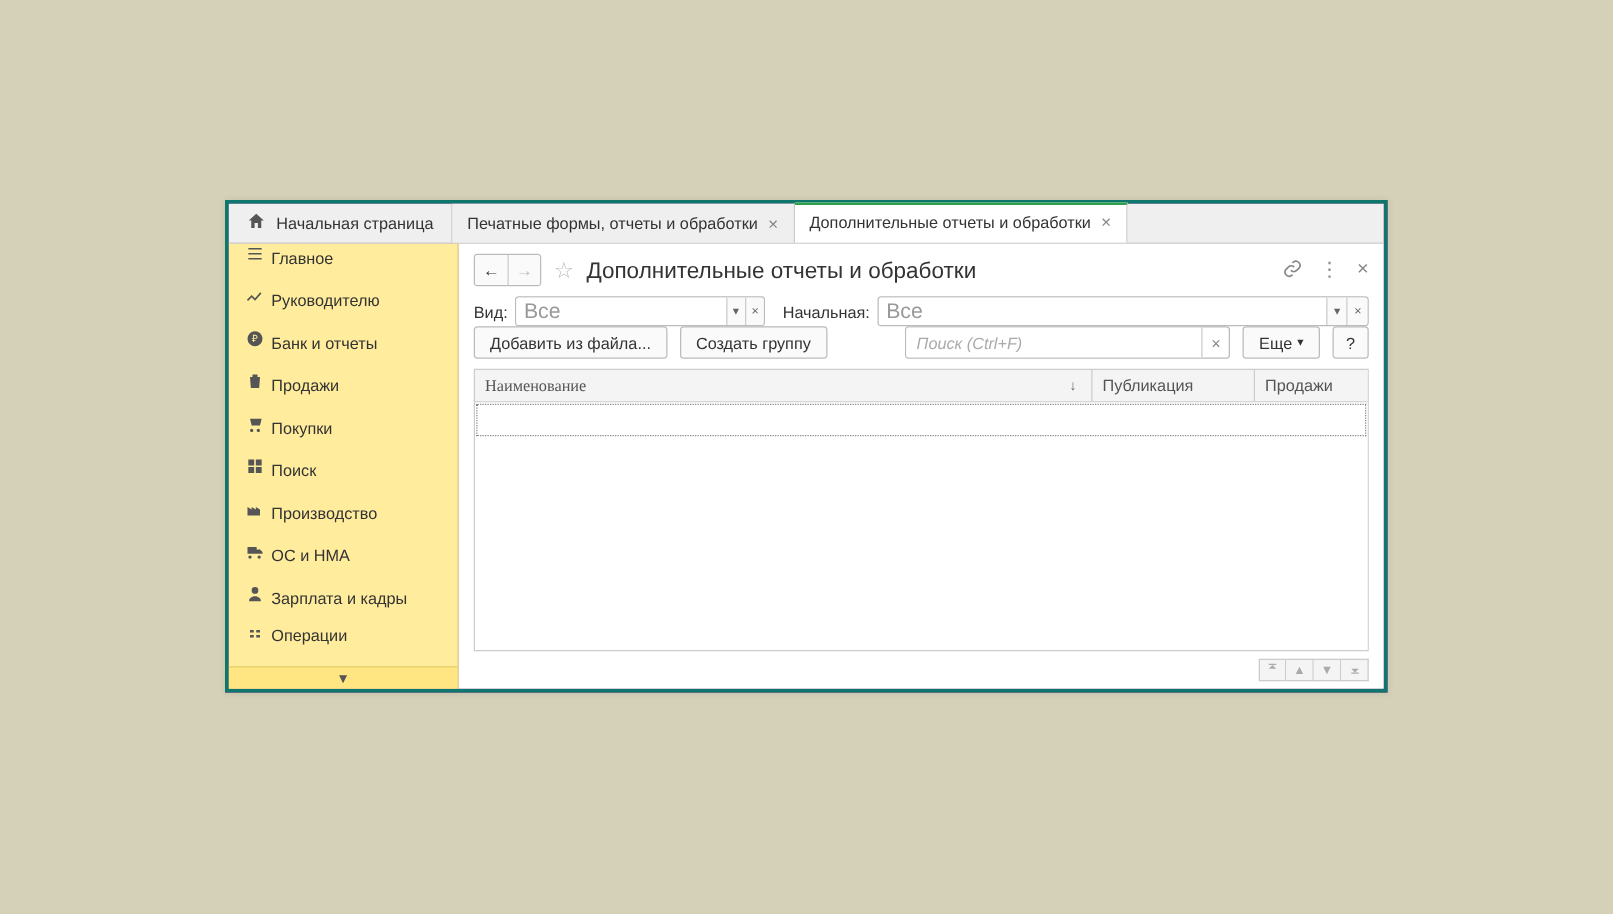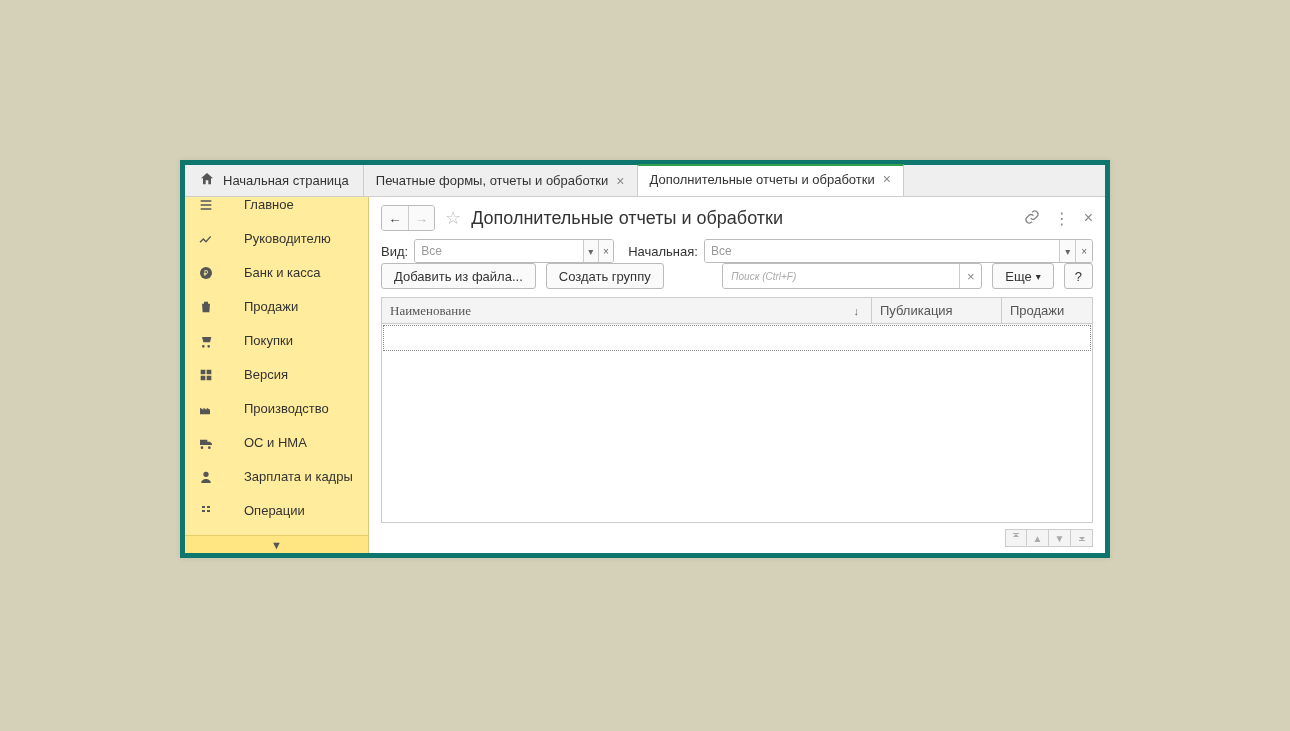--- a/index.html
+++ b/index.html
@@ -11,21 +11,21 @@
     display: flex;
     align-items: flex-start;
     justify-content: center;
     min-height: 731px;
     padding-top: 160px;
   }
 
   .window {
     width: 930px;
     background: #701a75;
-    border: 5px solid #0f766e;
+    border: 3px solid #0f766e;
     box-shadow: 0 0 6px rgba(0,0,0,0.08);
   }
 
   
   .tabs-bar {
     display: flex;
     align-items: stretch;
     background: #efefef;
     border-bottom: 1px solid #ccc;
     height: 32px;
@@ -77,24 +77,24 @@
     display: flex;
     flex-direction: column;
     overflow: hidden;
   }
   .sidebar-scroll {
     flex: 1;
     overflow: hidden;
   }
   .sidebar-item {
     display: flex;
-    align-items: flex-start;
+    align-items: flex-end;
     height: 34px;
-    padding: 0 12px;
-    gap: 29px;
+    padding: 15px 12px;
+    gap: 4px;
     color: #333;
     cursor: pointer;
   }
   .sidebar-icn {
     width: 18px;
     text-align: center;
     color: #555;
   }
   .sidebar-footer {
     height: 18px;
@@ -174,21 +174,21 @@
     border: 1px solid #bbb;
     border-radius: 3px;
     height: 24px;
     overflow: hidden;
     background: #fff;
   }
   .combo-input {
     border: none;
     outline: none;
     padding: 0 6px;
-    font-size: 12px;
+    font-size: 17px;
     color: #999;
     background: #fff;
   }
   .combo-btn {
     width: 18px;
     display: flex;
     align-items: center;
     justify-content: center;
     border-left: 1px solid #ccc;
     font-size: 10px;
@@ -226,21 +226,21 @@
     background: #fff;
     flex: 1;
     max-width: 260px;
     margin-left: auto;
   }
   .search-box input {
     border: none;
     outline: none;
     flex: 1;
     padding: 0 8px;
-    font-size: 10px;
+    font-size: 13px;
   }
   .search-box input::placeholder { color: #aaa; font-style: italic; }
   .search-clear {
     width: 22px;
     display: flex;
     align-items: center;
     justify-content: center;
     border-left: 1px solid #ccc;
     color: #888;
     cursor: pointer;
@@ -353,21 +353,21 @@
           </span>
           <span>Руководителю</span>
         </div>
         <div class="sidebar-item">
           <span class="sidebar-icn">
             <svg class="icn" viewBox="0 0 24 24">
                 <circle cx="12" cy="12" r="9" fill="#555"></circle>
                 <text x="12" y="16" text-anchor="middle" fill="#ffec9c" font-size="12" font-family="Arial">₽</text>
               </svg>
           </span>
-          <span>Банк и касса</span>
+          <span>Банк и отчеты</span>
         </div>
         <div class="sidebar-item">
           <span class="sidebar-icn">
             <svg class="icn" viewBox="0 0 24 24">
                 <path fill="#555" d="M6 7h12l-1 13H7L6 7zm3-3h6v3H9V4z"></path>
               </svg>
           </span>
           <span>Продажи</span>
         </div>
         <div class="sidebar-item">
@@ -377,21 +377,21 @@
               </svg>
           </span>
           <span>Покупки</span>
         </div>
         <div class="sidebar-item">
           <span class="sidebar-icn">
             <svg class="icn" viewBox="0 0 24 24">
                 <path fill="#555" d="M4 4h7v7H4V4zm9 0h7v7h-7V4zM4 13h7v7H4v-7zm9 0h7v7h-7v-7z"></path>
               </svg>
           </span>
-          <span>Версия</span>
+          <span>Поиск</span>
         </div>
         <div class="sidebar-item">
           <span class="sidebar-icn">
             <svg class="icn" viewBox="0 0 24 24">
                 <path fill="#555" d="M3 20V10l5 3V10l5 3V10l5 3v7H3z"></path>
               </svg>
           </span>
           <span>Производство</span>
         </div>
         <div class="sidebar-item">

